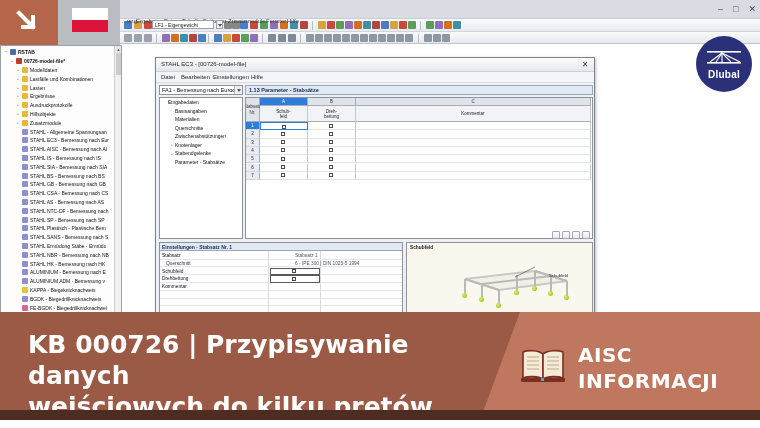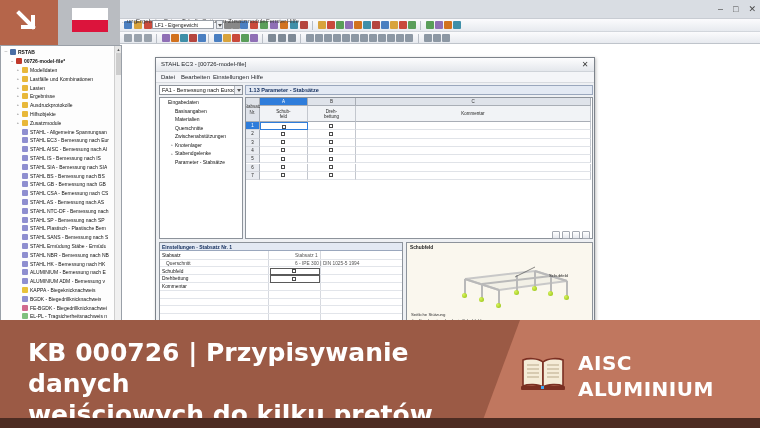--- a/index.html
+++ b/index.html
@@ -259,21 +259,21 @@
   #dlubal{
     position:absolute; right:8px; top:36px; width:56px; height:56px;
     border-radius:50%; background:#2b3178;
     display:flex; flex-direction:column; align-items:center; justify-content:center;
   }
   #dlubal .mark{ width:36px; height:20px; position:relative; }
   #dlubal .txt{ color:#fff; font-size:10px; font-weight:bold; letter-spacing:.2px; margin-top:1px;}
 
   
   #banner{
-    position:absolute; left:0; bottom:0; width:760px; height:108px;
+    position:absolute; left:0; bottom:8px; width:760px; height:108px;
     overflow:hidden;
   }
   #banner .right-pane{
     position:absolute; right:0; top:0; width:280px; height:108px;
     background:#c0775f;
   }
   #banner .left-pane{
     position:absolute; left:0; top:0; width:760px; height:108px;
     background:#9b5a45;
     clip-path:polygon(0 0, 520px 0, 480px 100%, 0 100%);
@@ -773,20 +773,36 @@
       <path d="M3 3 L17 17 M17 7 L17 17 L7 17" stroke="#ffffff" stroke-width="4" fill="none" stroke-linecap="square"></path>
     </svg>
   </div>
   <div id="ov-flag-box">
     <div id="ov-flag">
       <div class="w"></div>
       <div class="r"></div>
     </div>
   </div>
 
+  <div id="dlubal">
+    <div class="mark">
+      <svg width="36" height="20" viewBox="0 0 36 20">
+        <rect x="1" y="3" width="34" height="1.6" fill="#fff"></rect>
+        <rect x="1" y="14" width="34" height="1.6" fill="#fff"></rect>
+        <g stroke="#fff" stroke-width="1.1" fill="none">
+          <line x1="16" y1="4" x2="16" y2="14"></line>
+          <line x1="16" y1="5" x2="34" y2="14"></line>
+          <line x1="16" y1="5" x2="25" y2="14"></line>
+          <line x1="16" y1="5" x2="4" y2="14"></line>
+          <line x1="16" y1="5" x2="10" y2="14"></line>
+        </g>
+      </svg>
+    </div>
+    <div class="txt">Dlubal</div>
+  </div>
 </div>
 
 <div id="banner">
   <div class="right-pane"></div>
   <div class="left-pane"></div>
 
   <div id="banner-title">
     <div>KB 000726 | Przypisywanie danych</div>
     <div>wejściowych do kilku prętów lub...</div>
   </div>
@@ -803,17 +819,17 @@
       <line x1="27" y1="9" x2="39" y2="9"></line>
       <line x1="27" y1="13" x2="39" y2="13"></line>
       <line x1="27" y1="17" x2="39" y2="17"></line>
       <line x1="27" y1="21" x2="39" y2="21"></line>
     </g>
     <rect x="21" y="30" width="3" height="3" fill="#3fa9f5"></rect>
   </svg>
 
   <div id="baza-text">
     <div>AISC</div>
-    <div>ALUMINIUM</div>
+    <div>INFORMACJI</div>
   </div>
 
   <div class="strip"></div>
 </div>
 
 </body></html>

